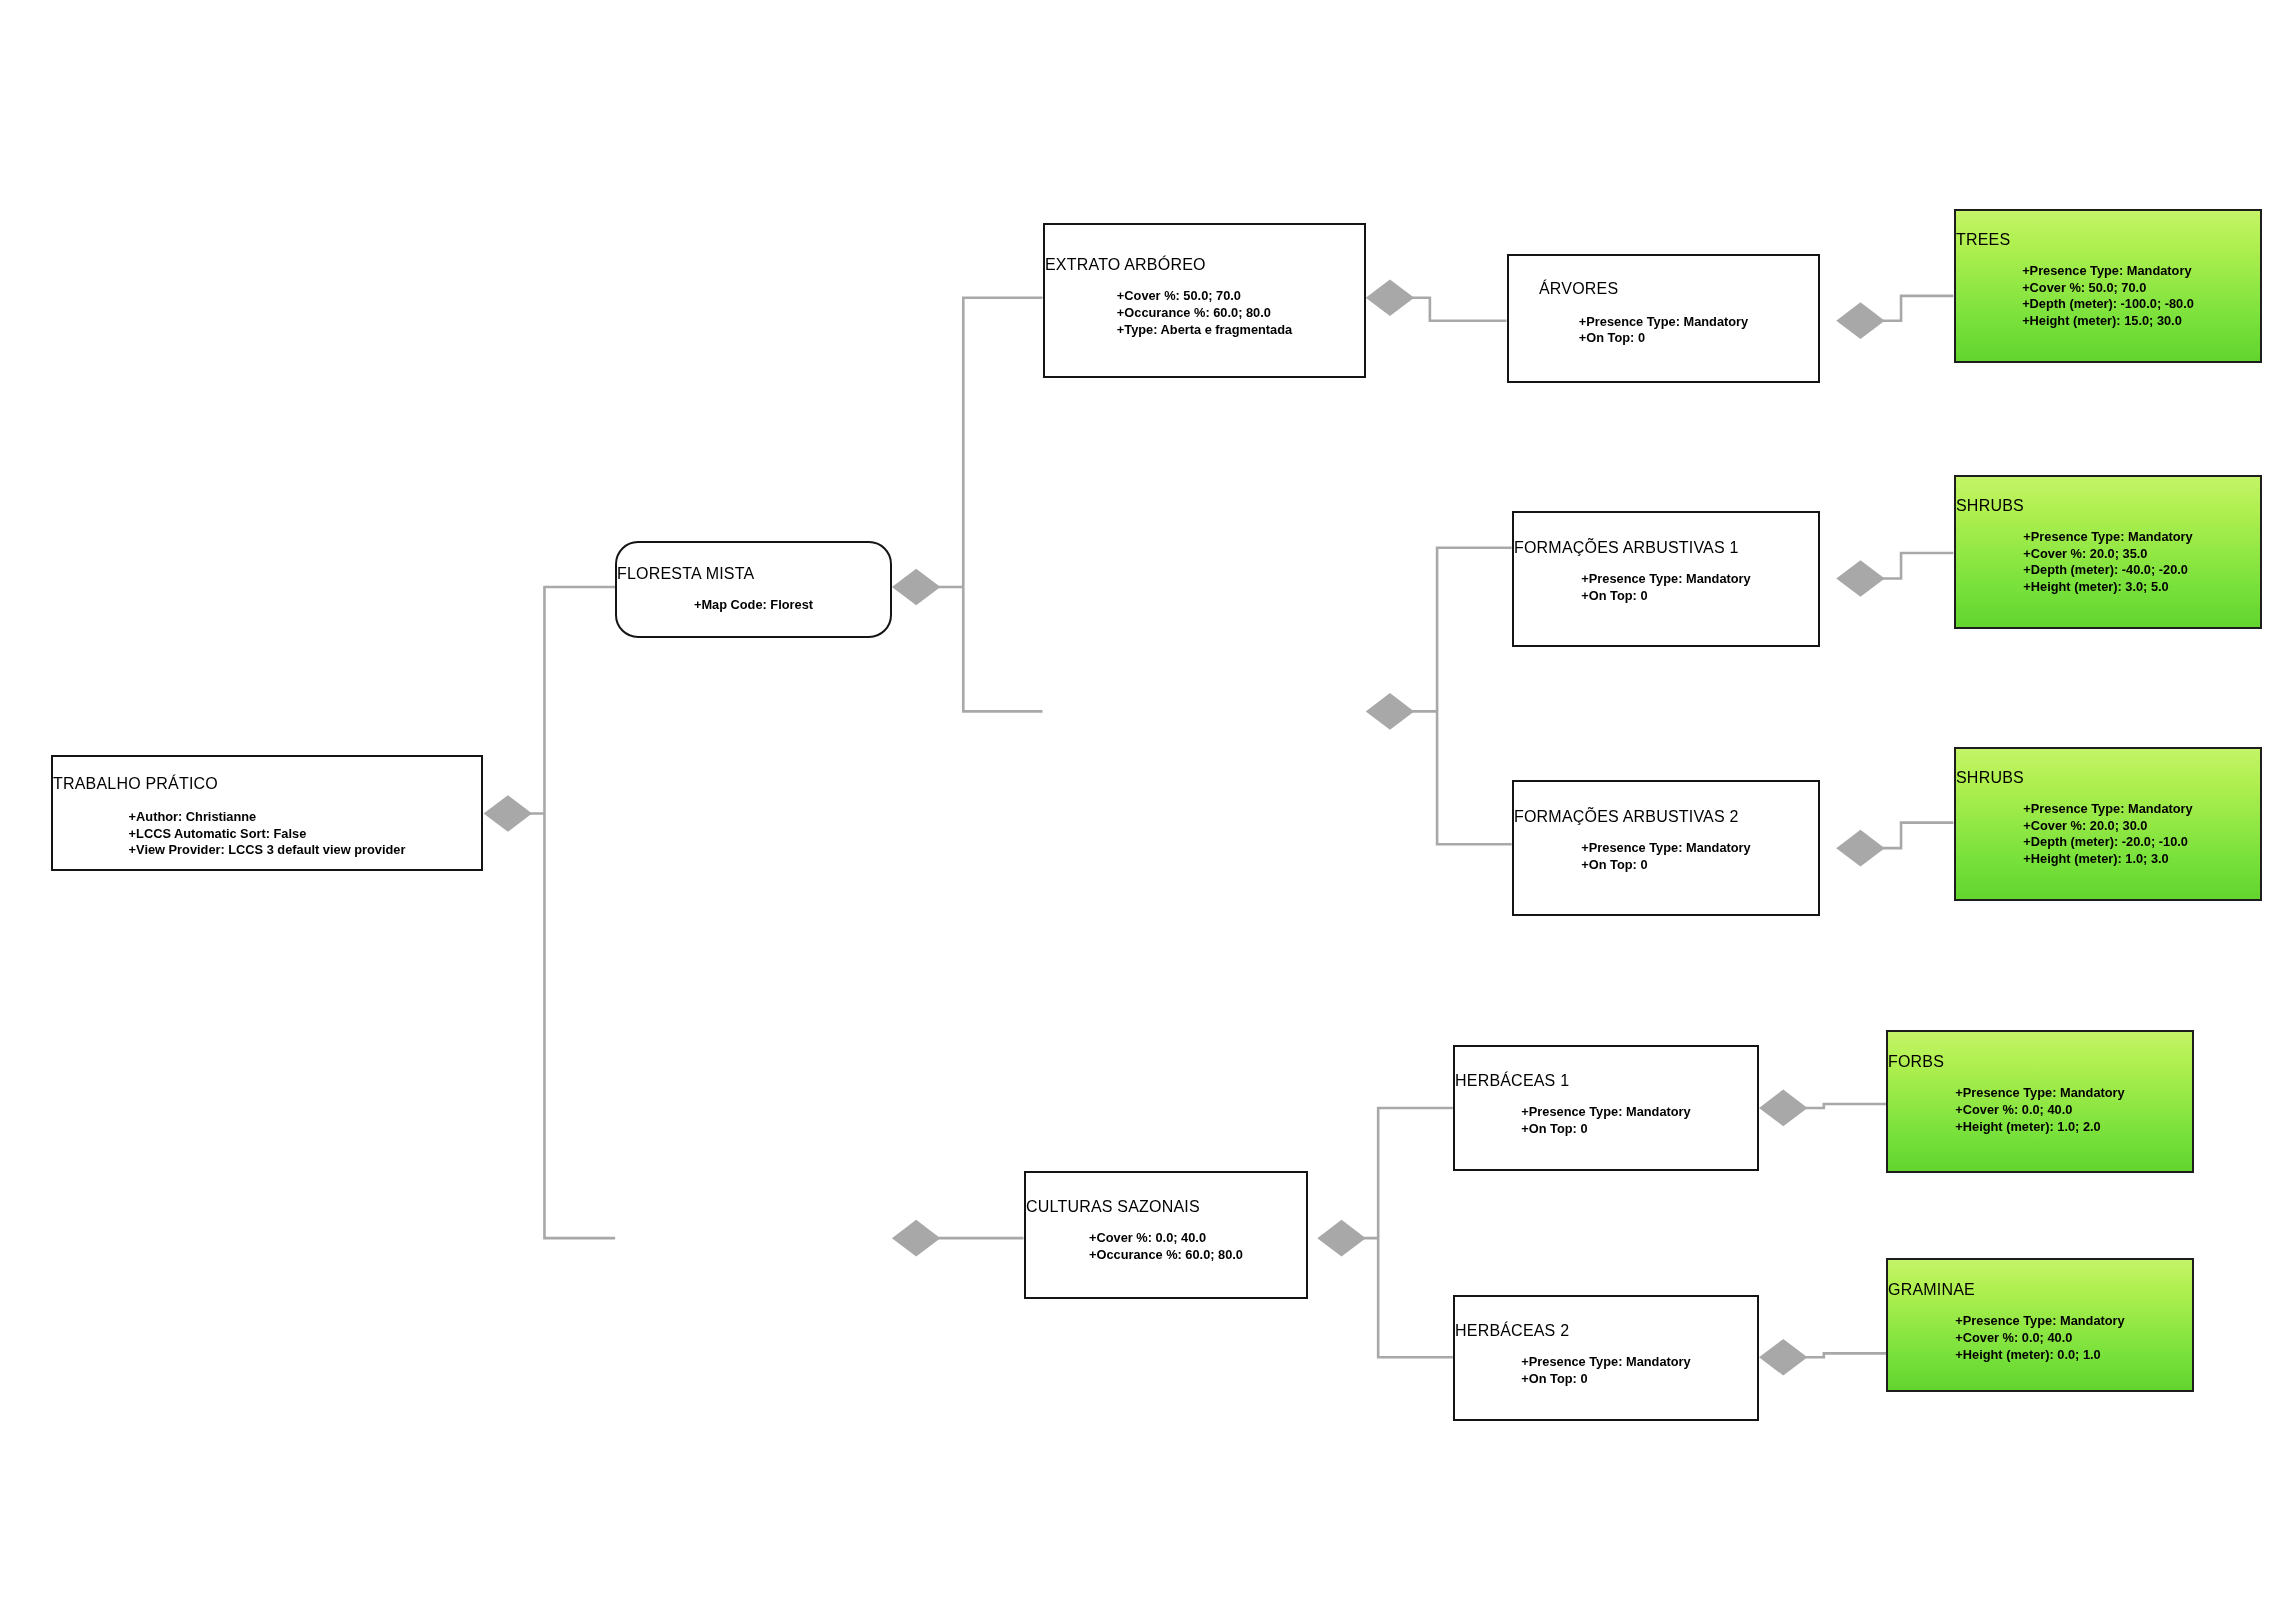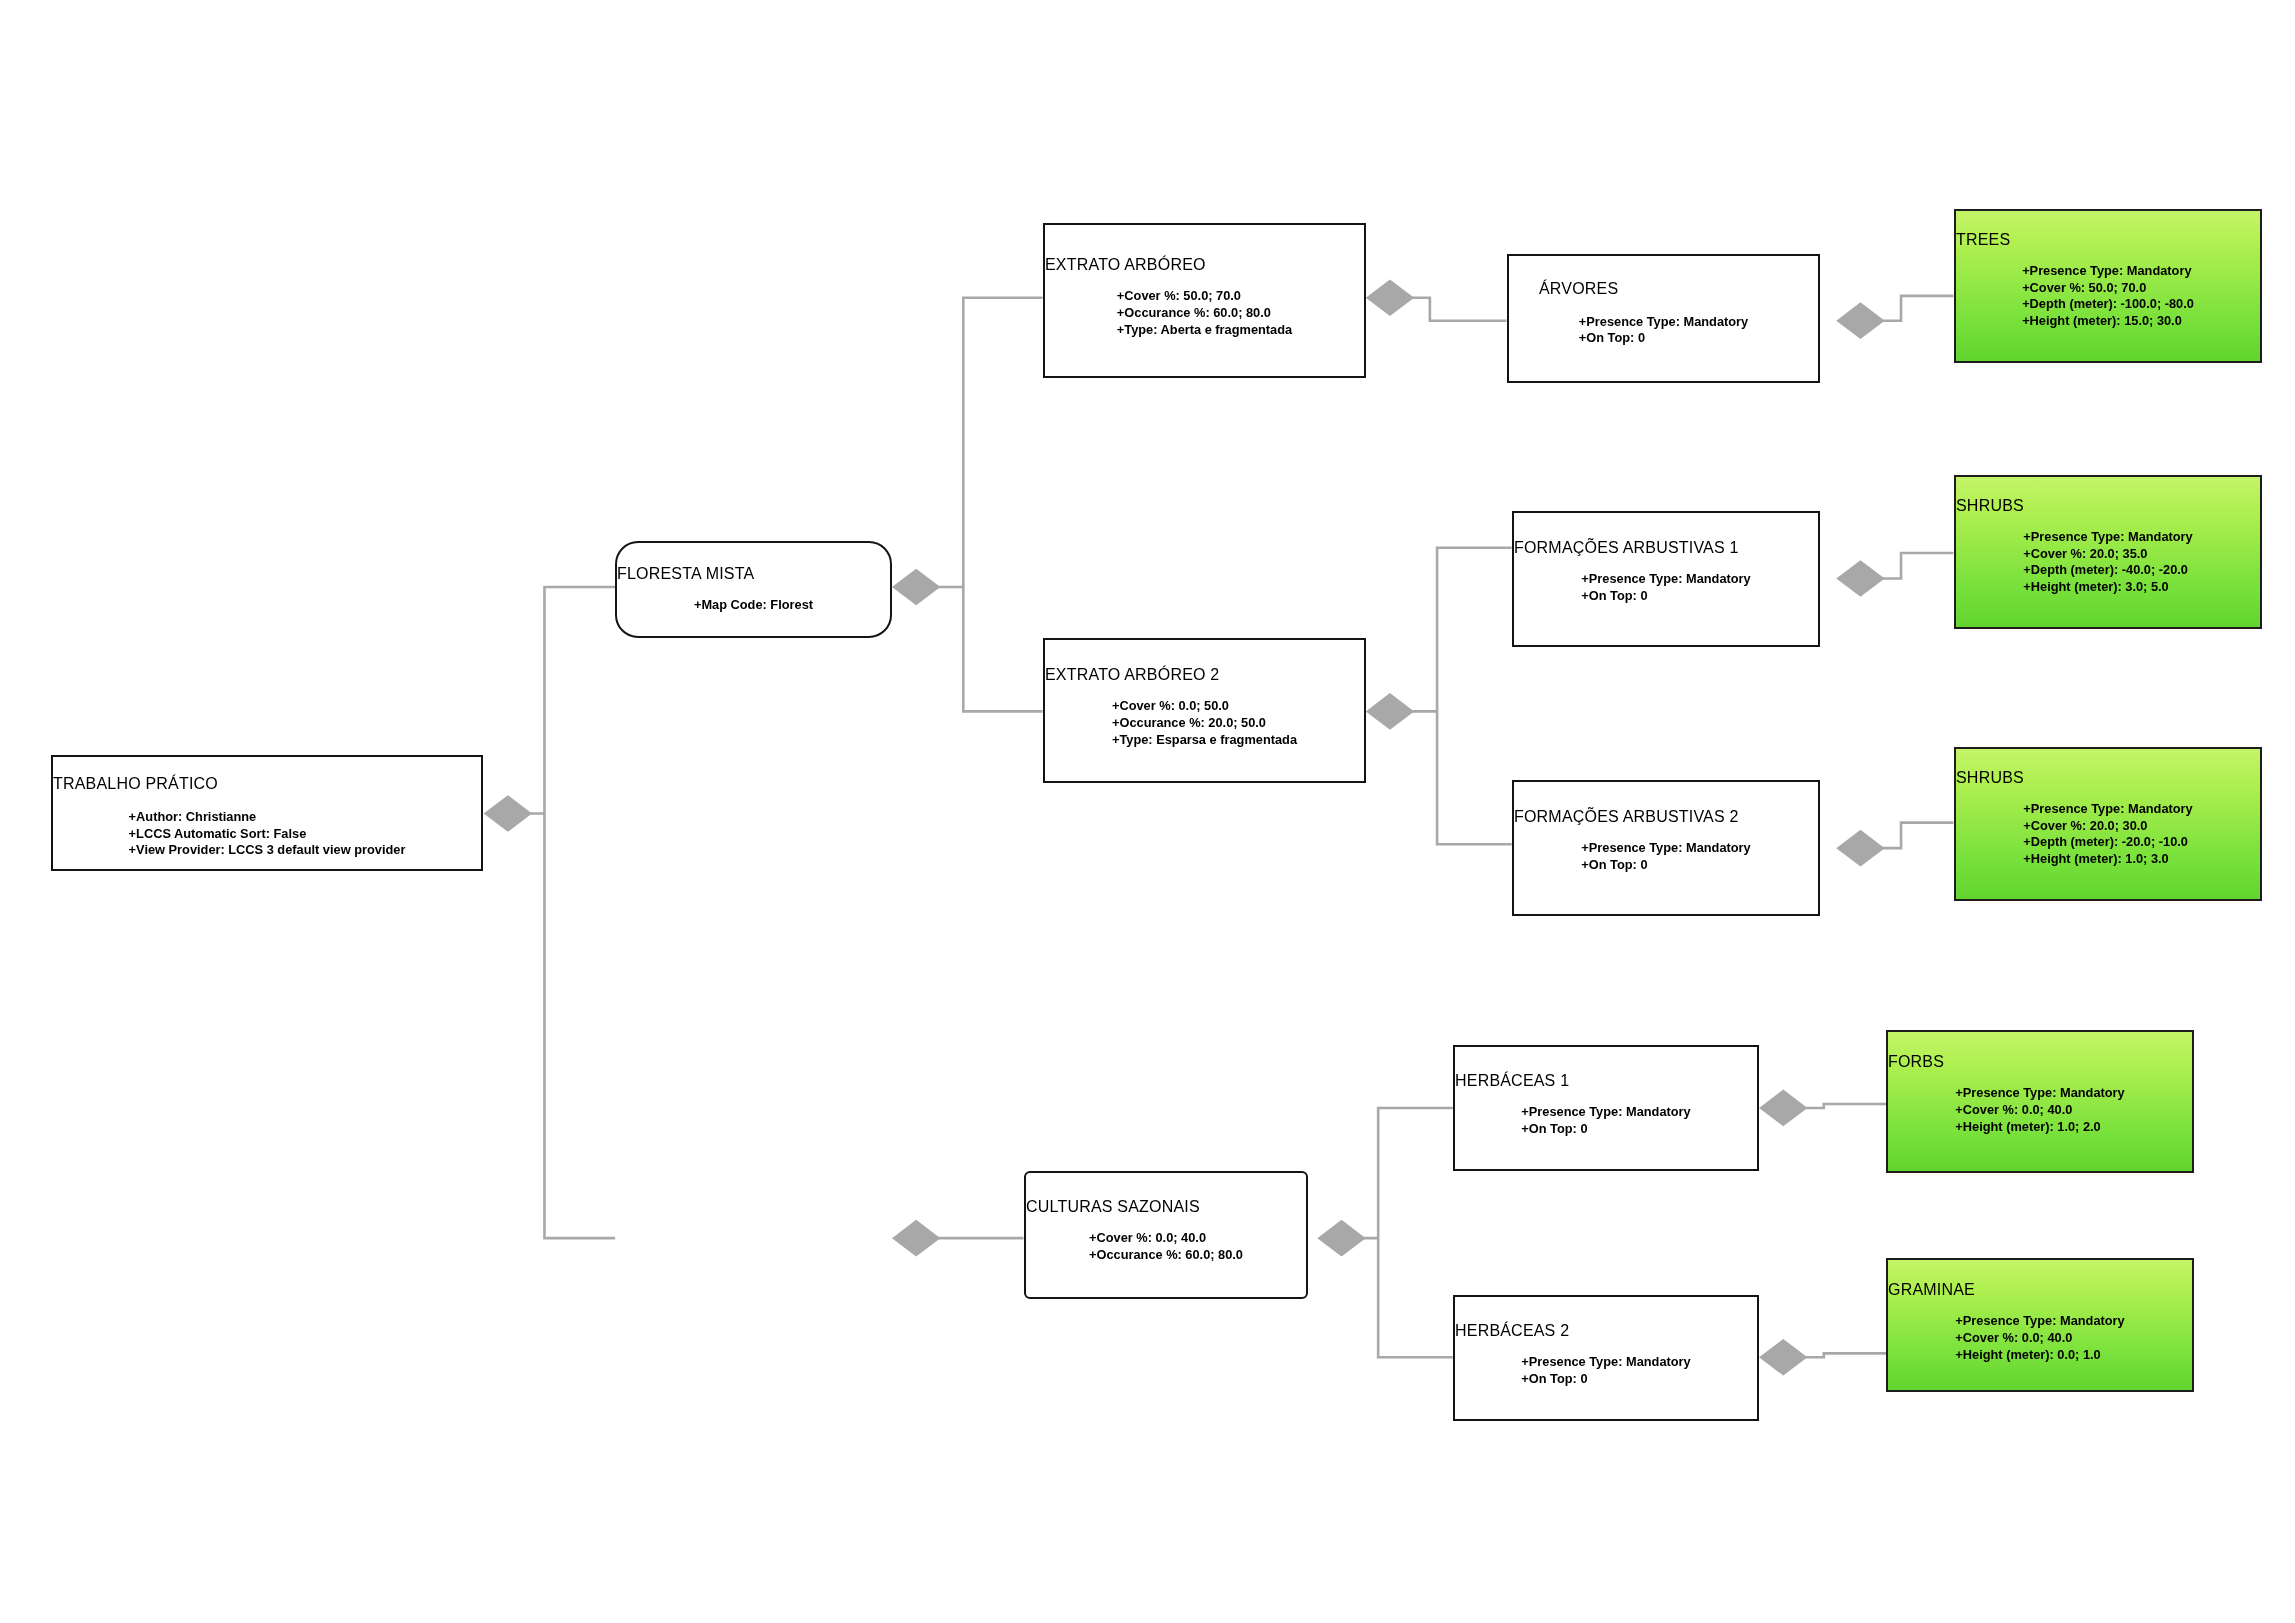--- a/index.html
+++ b/index.html
@@ -140,28 +140,20 @@
   <div class="node green" style="left:1954px; top:209px; width:308px; height:154px;">
     <div class="node-title" style="margin-top:19.6px;">TREES</div>
     <div class="node-attrs" style="margin-top:14.4px;">
       <div class="attr-line">+Presence Type: Mandatory</div>
       <div class="attr-line">+Cover %: 50.0; 70.0</div>
       <div class="attr-line">+Depth (meter): -100.0; -80.0</div>
       <div class="attr-line">+Height (meter): 15.0; 30.0</div>
     </div>
   </div>
 
-  <div class="node" style="left:1043px; top:638px; width:323px; height:145px;">
-    <div class="node-title" style="margin-top:26px;">EXTRATO ARBÓREO 2</div>
-    <div class="node-attrs" style="margin-top:14.4px;">
-      <div class="attr-line">+Cover %: 0.0; 50.0</div>
-      <div class="attr-line">+Occurance %: 20.0; 50.0</div>
-      <div class="attr-line">+Type: Esparsa e fragmentada</div>
-    </div>
-  </div>
 
   <div class="node" style="left:1512px; top:511px; width:308px; height:136px;">
     <div class="node-title" style="margin-top:26px;">FORMAÇÕES ARBUSTIVAS 1</div>
     <div class="node-attrs" style="margin-top:14.4px;">
       <div class="attr-line">+Presence Type: Mandatory</div>
       <div class="attr-line">+On Top: 0</div>
     </div>
   </div>
 
   <div class="node green" style="left:1954px; top:475px; width:308px; height:154px;">
@@ -186,21 +178,21 @@
     <div class="node-title" style="margin-top:19.6px;">SHRUBS</div>
     <div class="node-attrs" style="margin-top:14.4px;">
       <div class="attr-line">+Presence Type: Mandatory</div>
       <div class="attr-line">+Cover %: 20.0; 30.0</div>
       <div class="attr-line">+Depth (meter): -20.0; -10.0</div>
       <div class="attr-line">+Height (meter): 1.0; 3.0</div>
     </div>
   </div>
 
 
-  <div class="node" style="left:1024px; top:1171px; width:284px; height:128px;border-radius:6px;">
+  <div class="node" style="left:1024px; top:1171px; width:284px; height:128px;">
     <div class="node-title" style="margin-top:25px;">CULTURAS SAZONAIS</div>
     <div class="node-attrs" style="margin-top:14.4px;">
       <div class="attr-line">+Cover %: 0.0; 40.0</div>
       <div class="attr-line">+Occurance %: 60.0; 80.0</div>
     </div>
   </div>
 
   <div class="node" style="left:1453px; top:1045px; width:306px; height:126px;">
     <div class="node-title" style="margin-top:25px;">HERBÁCEAS 1</div>
     <div class="node-attrs" style="margin-top:14.4px;">

